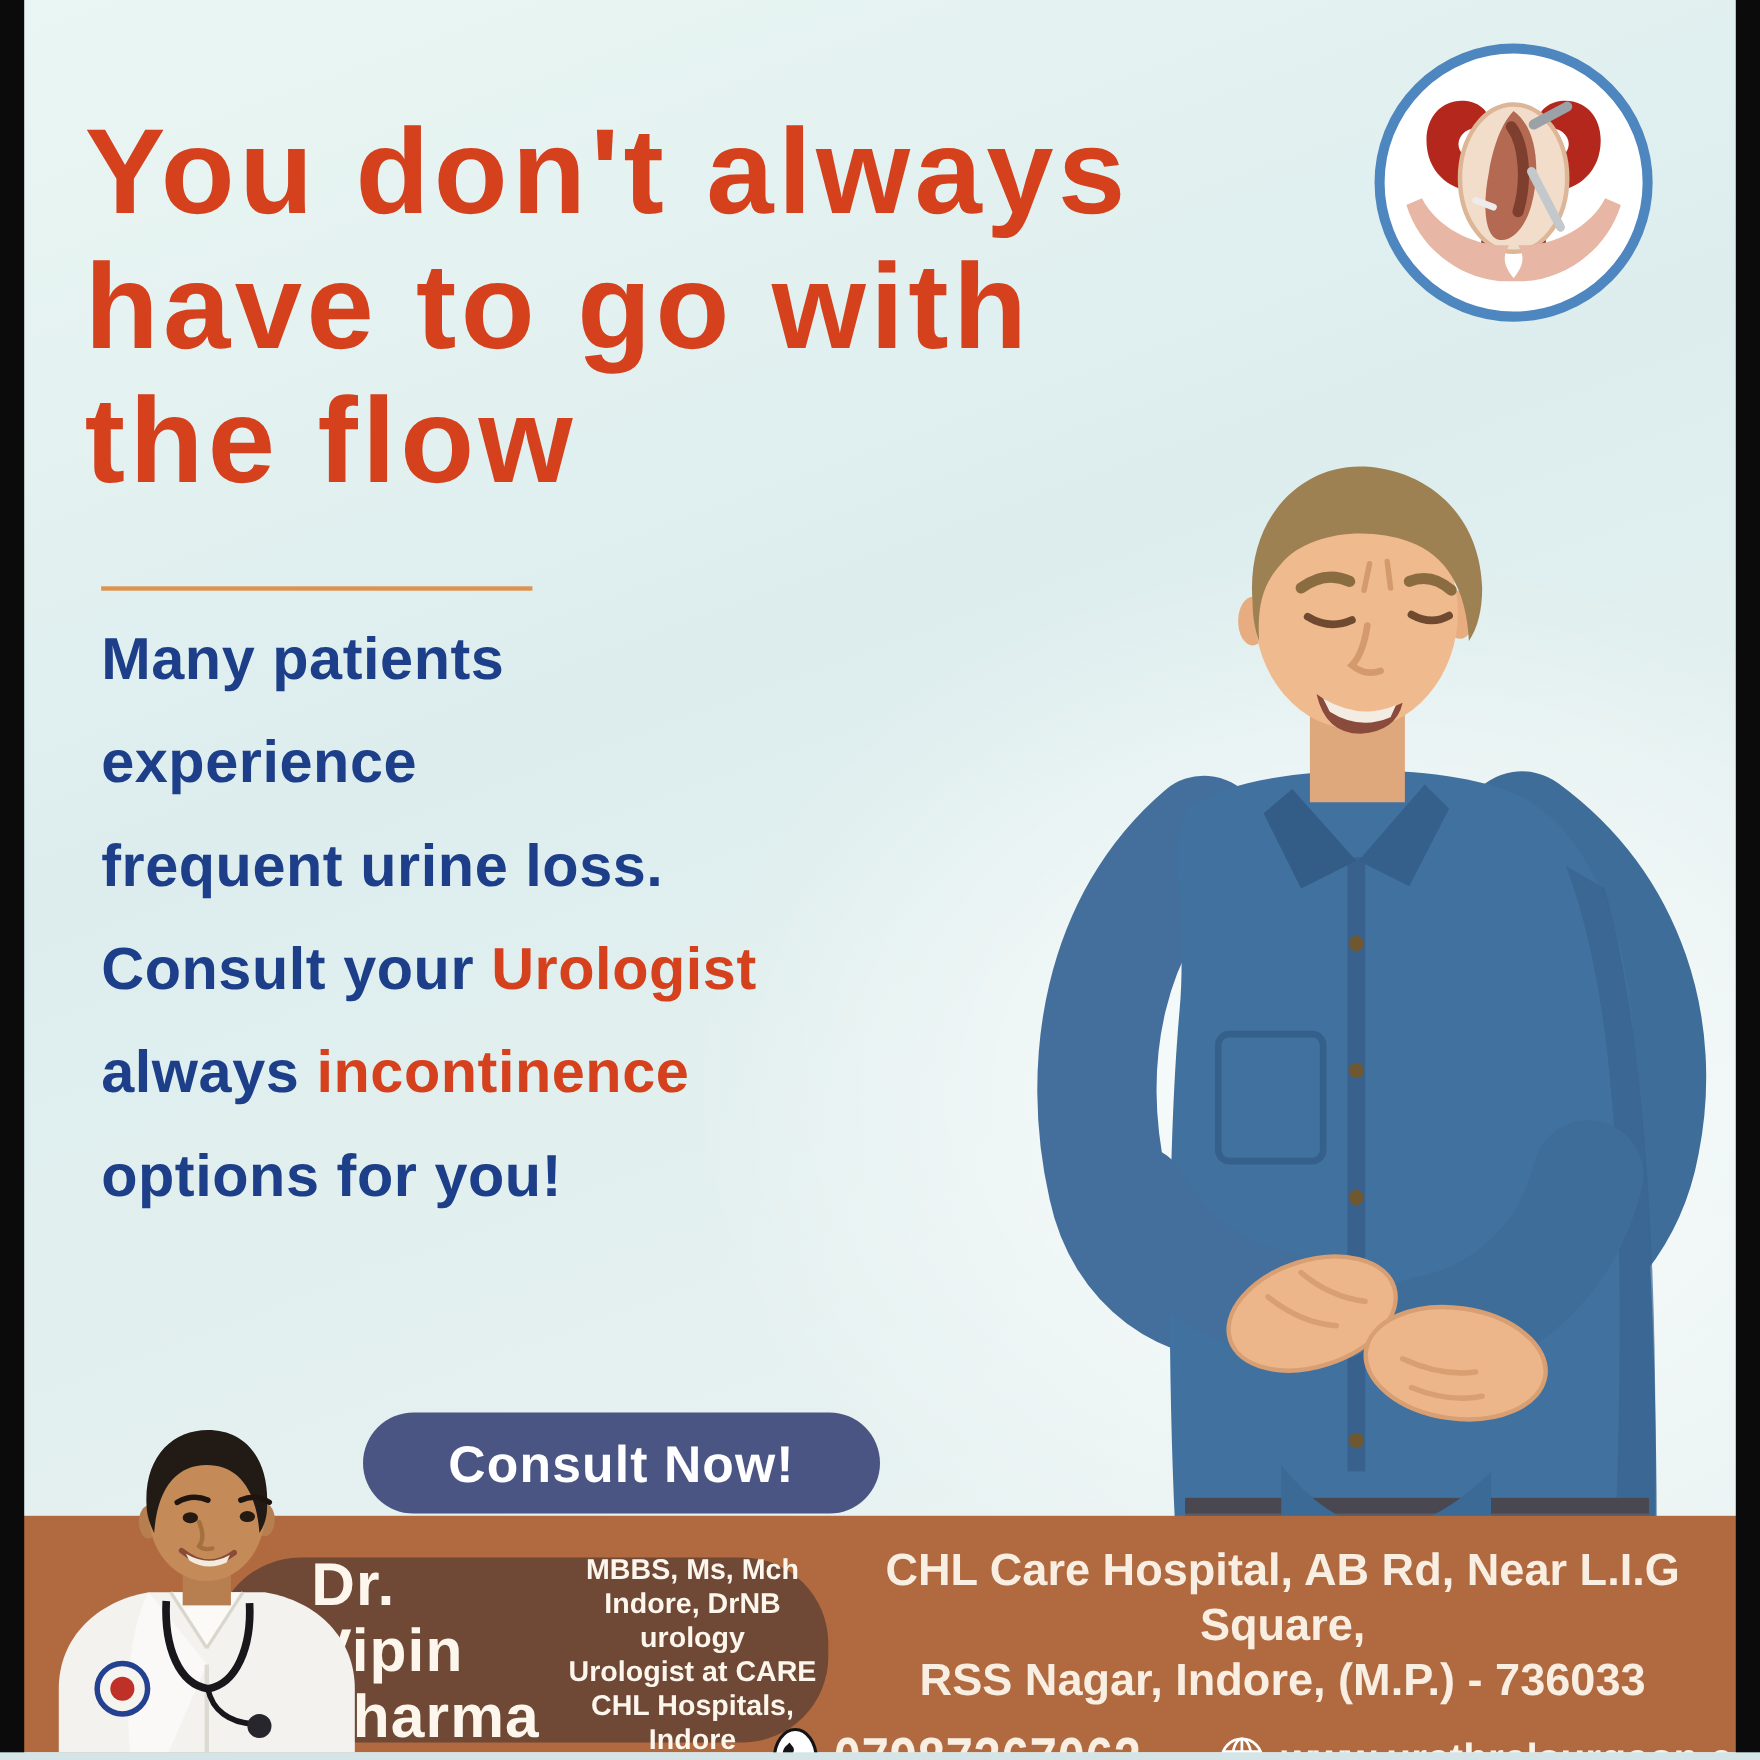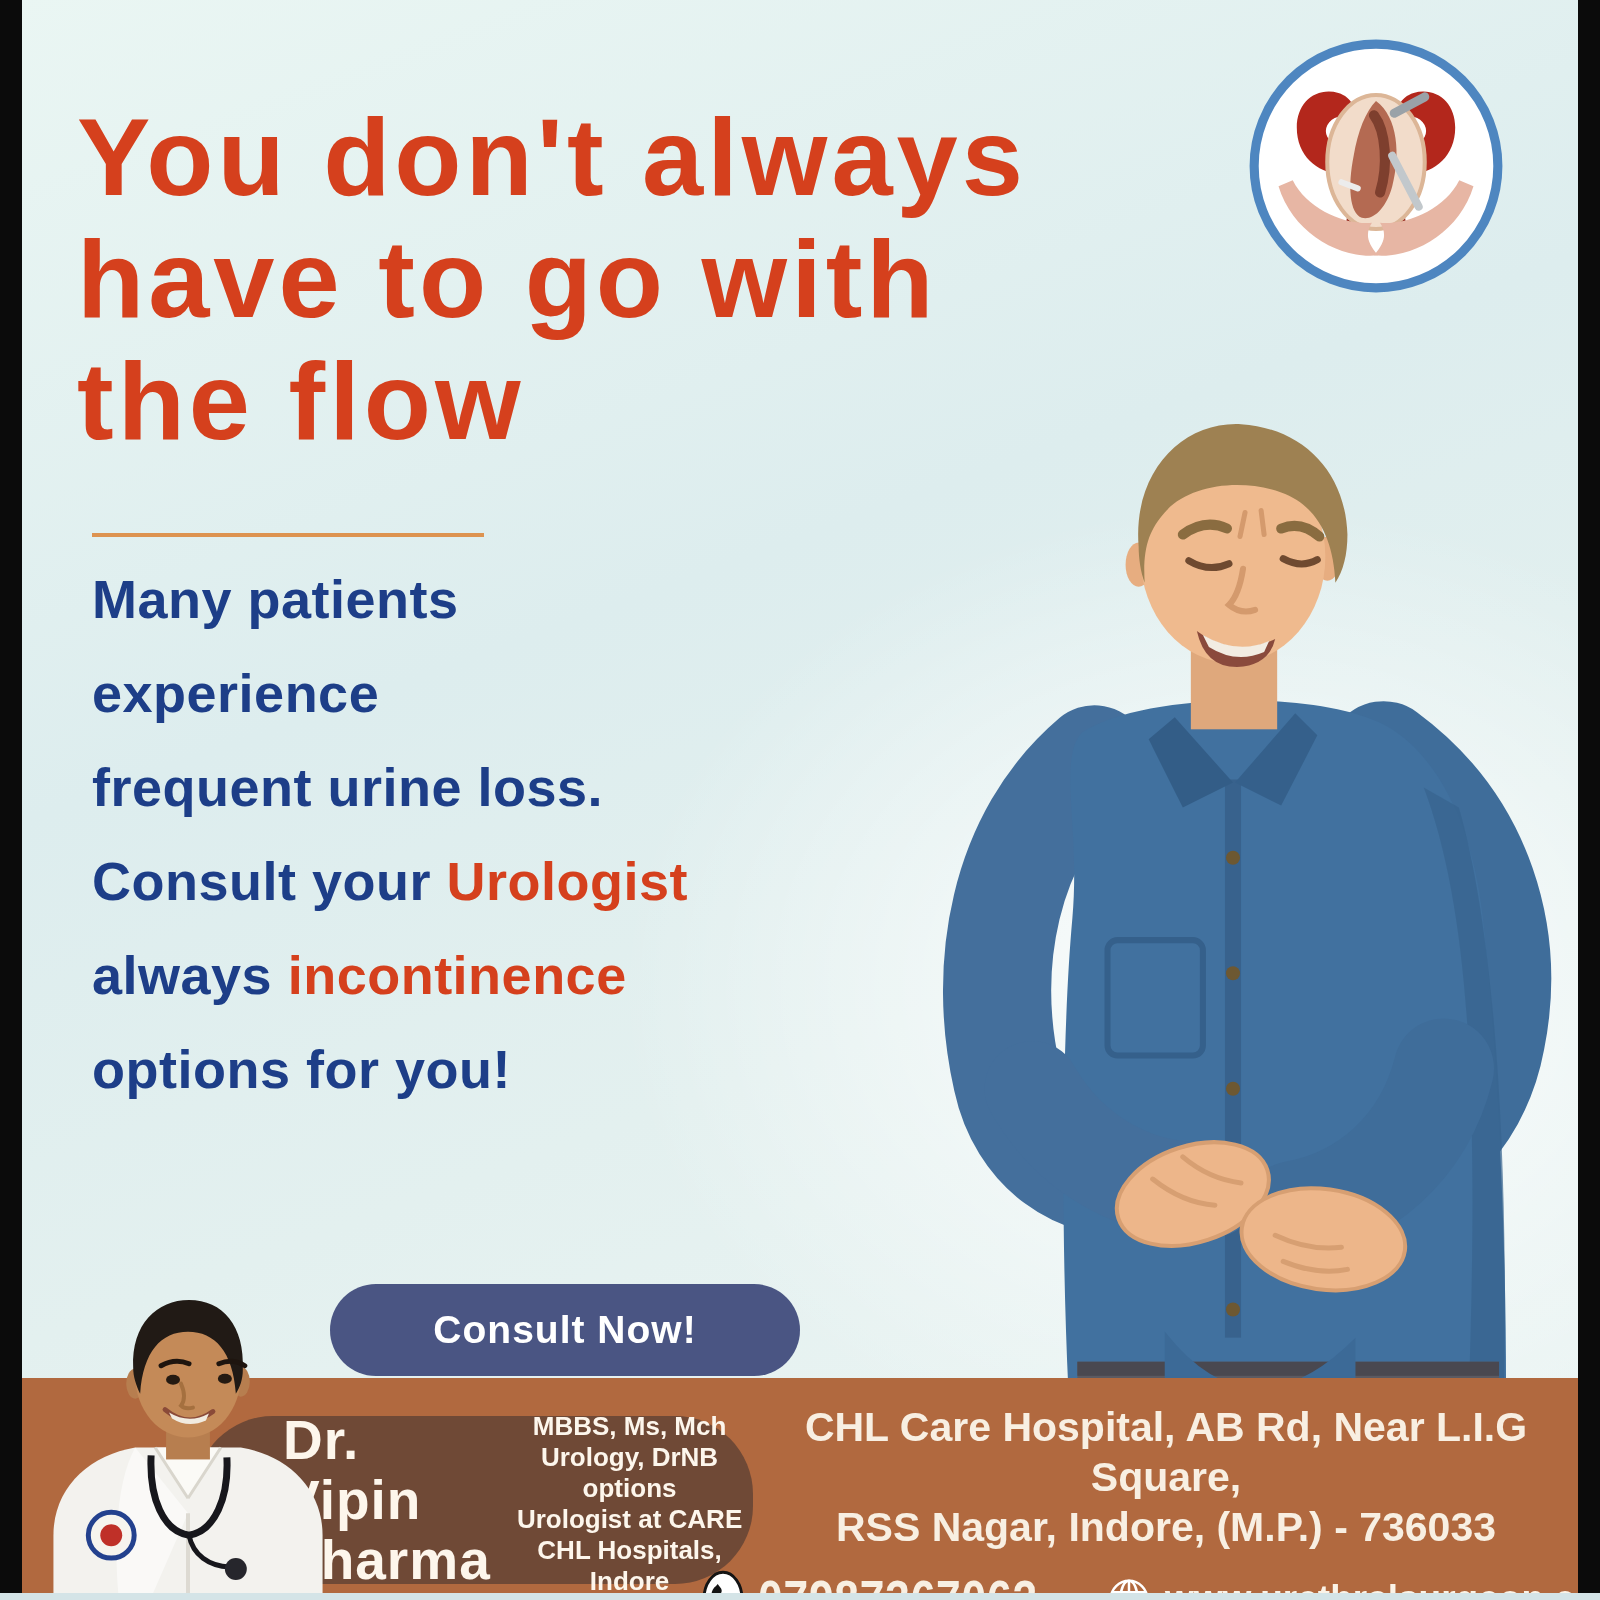--- a/index.html
+++ b/index.html
@@ -38,21 +38,21 @@
 
   
   .man-wrap{position:absolute;left:880px;top:386px;width:706px;height:1044px;z-index:3;}
   .man-wrap svg{width:100%;height:100%;display:block;}
 
   
   .cta{
     position:absolute;left:330px;top:1284px;width:470px;height:92px;z-index:10;
     background:#4a5583;border-radius:46px;border:none;cursor:pointer;
     color:#ffffff;font-family:"Liberation Sans",sans-serif;
-    font-weight:bold;font-size:39px;letter-spacing:1px;
+    font-weight:bold;font-size:47px;letter-spacing:1px;
     display:flex;align-items:center;justify-content:center;
   }
 
   
   .bottom-bar{position:absolute;left:0;right:0;top:1378px;height:215px;background:#b1693f;z-index:20;}
   .doctor-pill{
     position:absolute;left:195px;top:38px;width:558px;height:168px;
     background:#6f4936;border-radius:78px;
     display:flex;flex-direction:row;justify-content:center;align-items:center;
     padding-left:88px;box-sizing:border-box;color:#fdf6ec;
@@ -176,21 +176,21 @@
   </div>
 
   <button class="cta">
     <span>Consult Now!</span>
   </button>
 
   <div class="bottom-bar">
     <div class="doctor-pill">
       <div class="doctor-name">Dr. Vipin Sharma</div>
       <div class="doctor-cred">
-        <div>MBBS, Ms, Mch Urology, DrNB options</div>
+        <div>MBBS, Ms, Mch Indore, DrNB urology</div>
         <div>Urologist at CARE CHL Hospitals, Indore</div>
       </div>
     </div>
 
     <div class="contact">
       <div class="addr">
         <div>CHL Care Hospital, AB Rd, Near L.I.G Square,</div>
         <div>RSS Nagar, Indore, (M.P.) - 736033</div>
       </div>
       <div class="contact-row">

